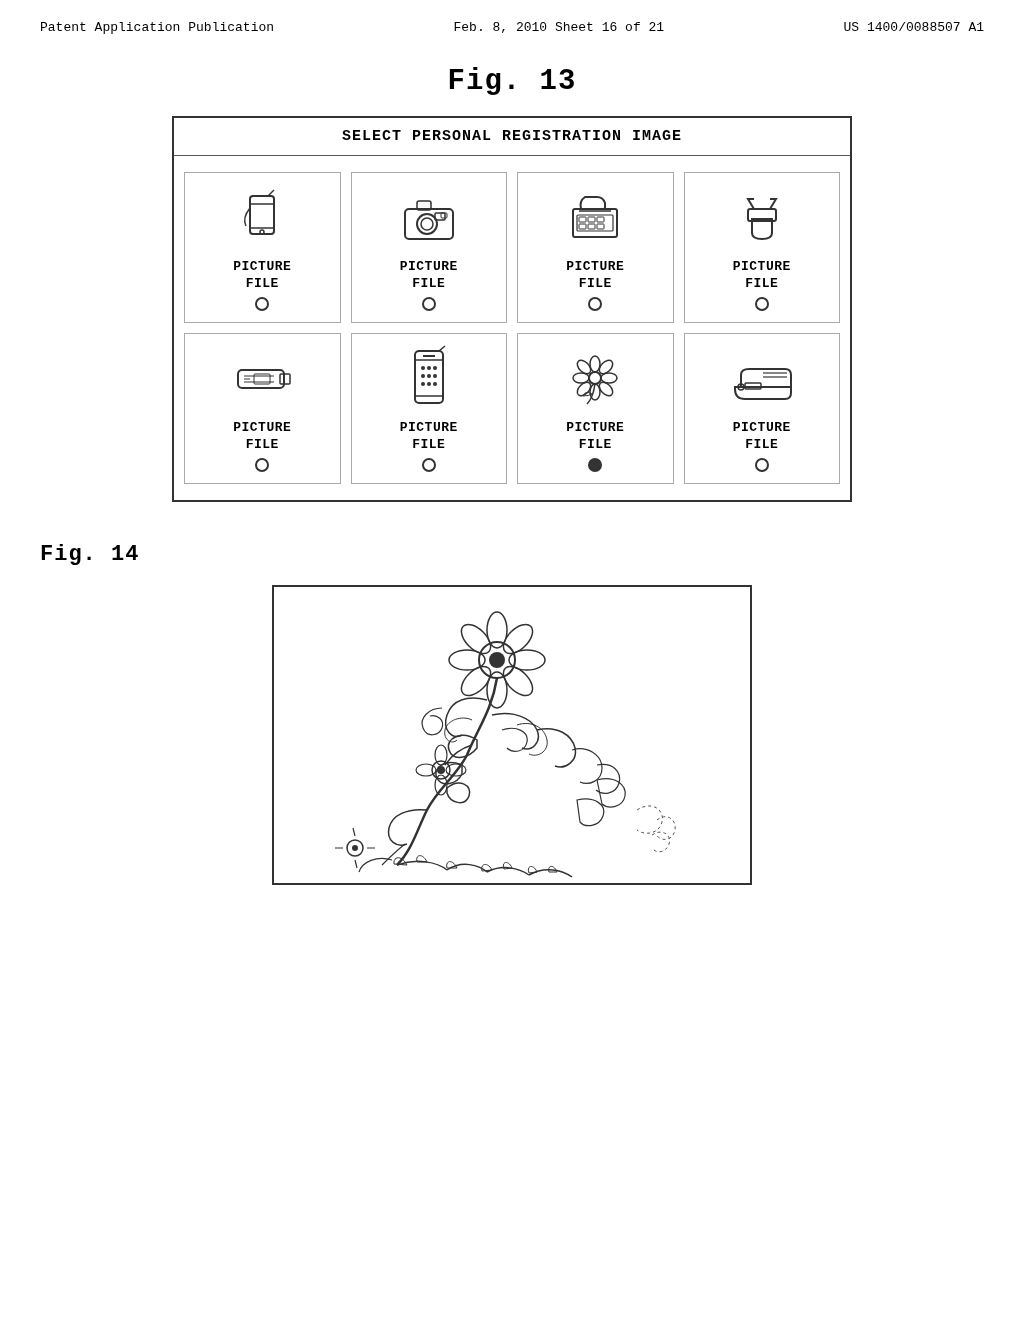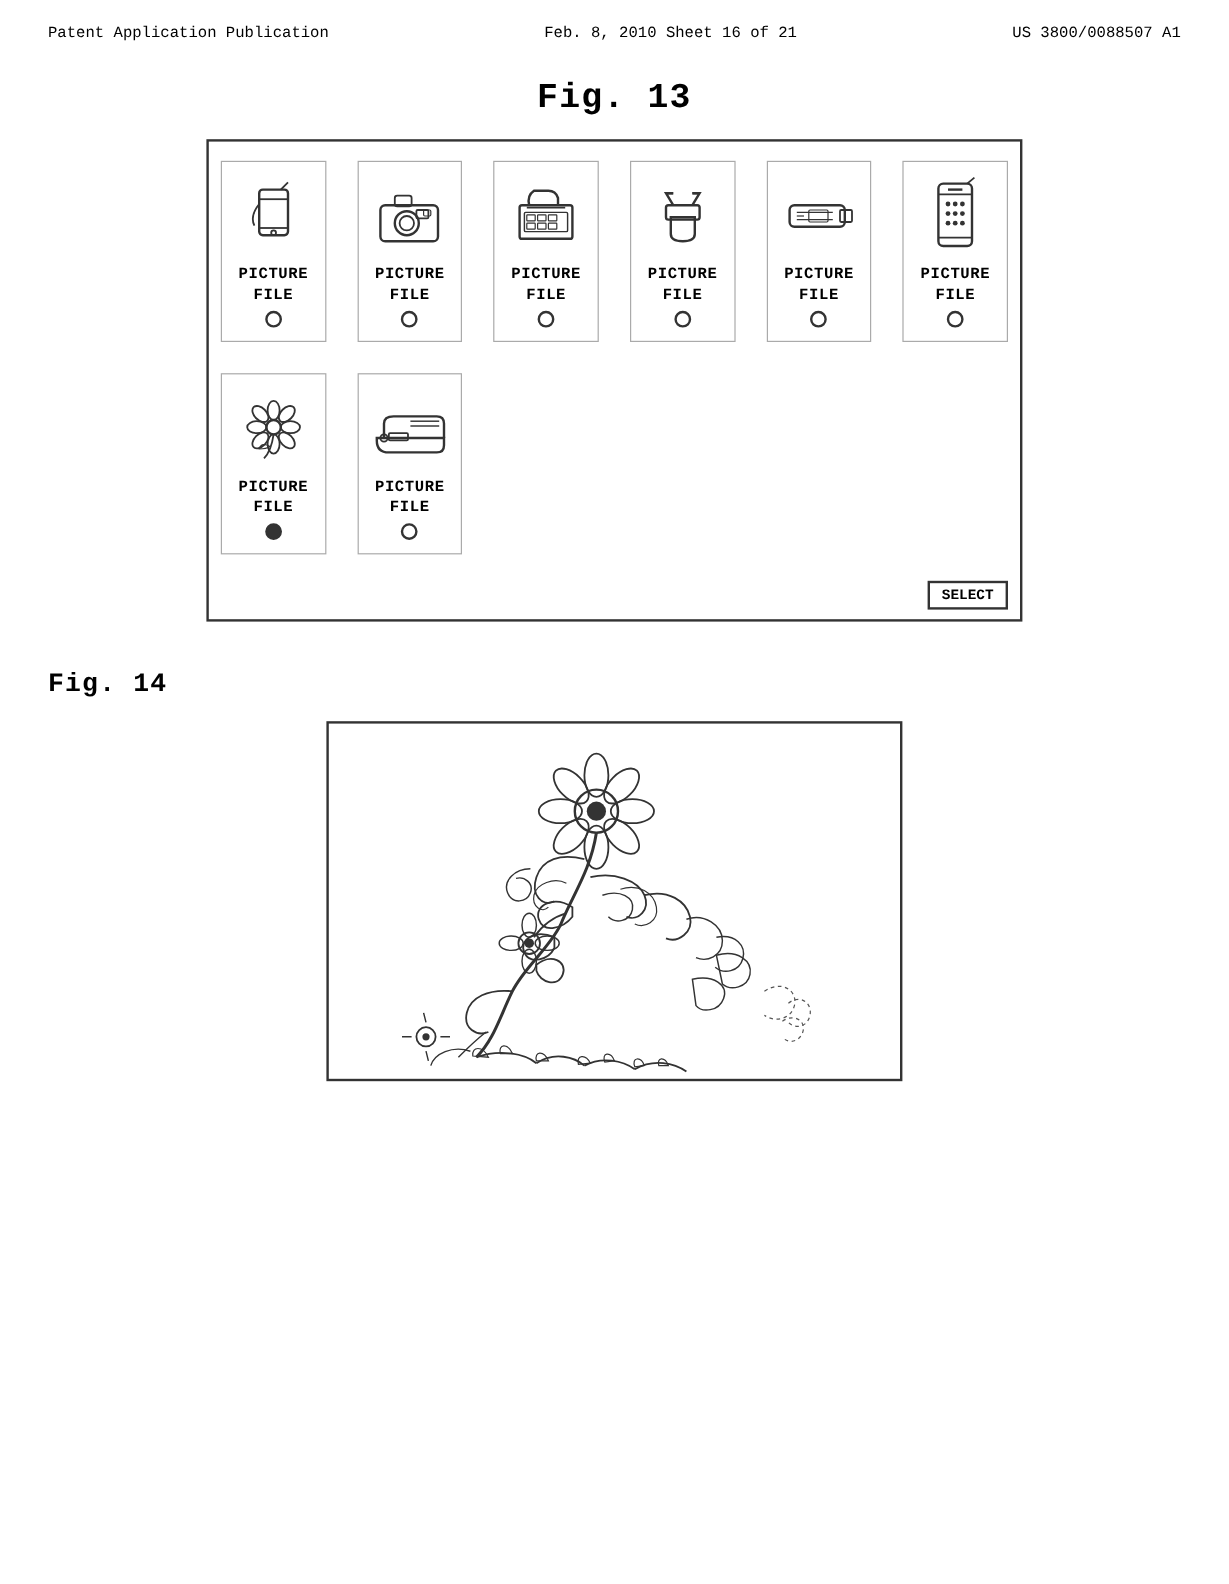--- a/index.html
+++ b/index.html
@@ -40,23 +40,23 @@
       border-bottom: 1px solid #555;
       text-align: center;
       padding: 10px 0;
       font-size: 15px;
       font-weight: bold;
       letter-spacing: 1px;
     }
 
     .dialog-grid {
       display: grid;
-      grid-template-columns: repeat(6, 1fr);
+      grid-template-columns: repeat(4, 1fr);
       padding: 16px 10px 16px 10px;
-      gap: 26px;
+      gap: 10px;
     }
 
     .grid-cell {
       display: flex;
       flex-direction: column;
       align-items: center;
       border: 1.5px solid #aaa;
       padding: 10px 6px 6px 6px;
       background: #fff;
       cursor: pointer;
@@ -152,26 +152,27 @@
       width: 430px;
       height: 270px;
     }
   </style>
 </head>
 <body>
 
 <div class="header-line">
   <span>Patent Application Publication</span>
   <span>Feb. 8, 2010   Sheet 16 of 21</span>
-  <span>US 3800/0088507 A1</span>
+  <span>US 1400/0088507 A1</span>
 </div>
 
 <div class="fig-title">Fig. 13</div>
 
 <div class="dialog-box">
+  <div class="dialog-header">SELECT PERSONAL REGISTRATION IMAGE</div>
   <div class="dialog-grid">
 
     <div class="grid-cell">
       <div class="icon-area">
         <svg width="60" height="60" viewBox="0 0 60 60">
 
           <rect x="18" y="8" width="24" height="38" rx="3" ry="3" fill="none" stroke="#333" stroke-width="2"></rect>
           <line x1="18" y1="16" x2="42" y2="16" stroke="#333" stroke-width="1.5"></line>
           <line x1="18" y1="40" x2="42" y2="40" stroke="#333" stroke-width="1.5"></line>
           <circle cx="30" cy="44" r="2" fill="none" stroke="#333" stroke-width="1.5"></circle>
@@ -347,23 +348,20 @@
         </svg>
       </div>
       <div class="label">PICTURE<br>FILE</div>
       <div class="radio-area">
         <span class="radio-empty"></span>
       </div>
     </div>
 
   </div>
 
-  <div class="bottom-row">
-    <button class="select-btn">SELECT</button>
-  </div>
 </div>
 
 <div class="fig14-title">Fig. 14</div>
 
 <div class="fig14-box">
   <svg class="flower-svg" viewBox="0 0 430 270">
 
     <circle cx="200" cy="60" r="18" fill="none" stroke="#333" stroke-width="2"></circle>
     <circle cx="200" cy="60" r="8" fill="#333"></circle>
 

